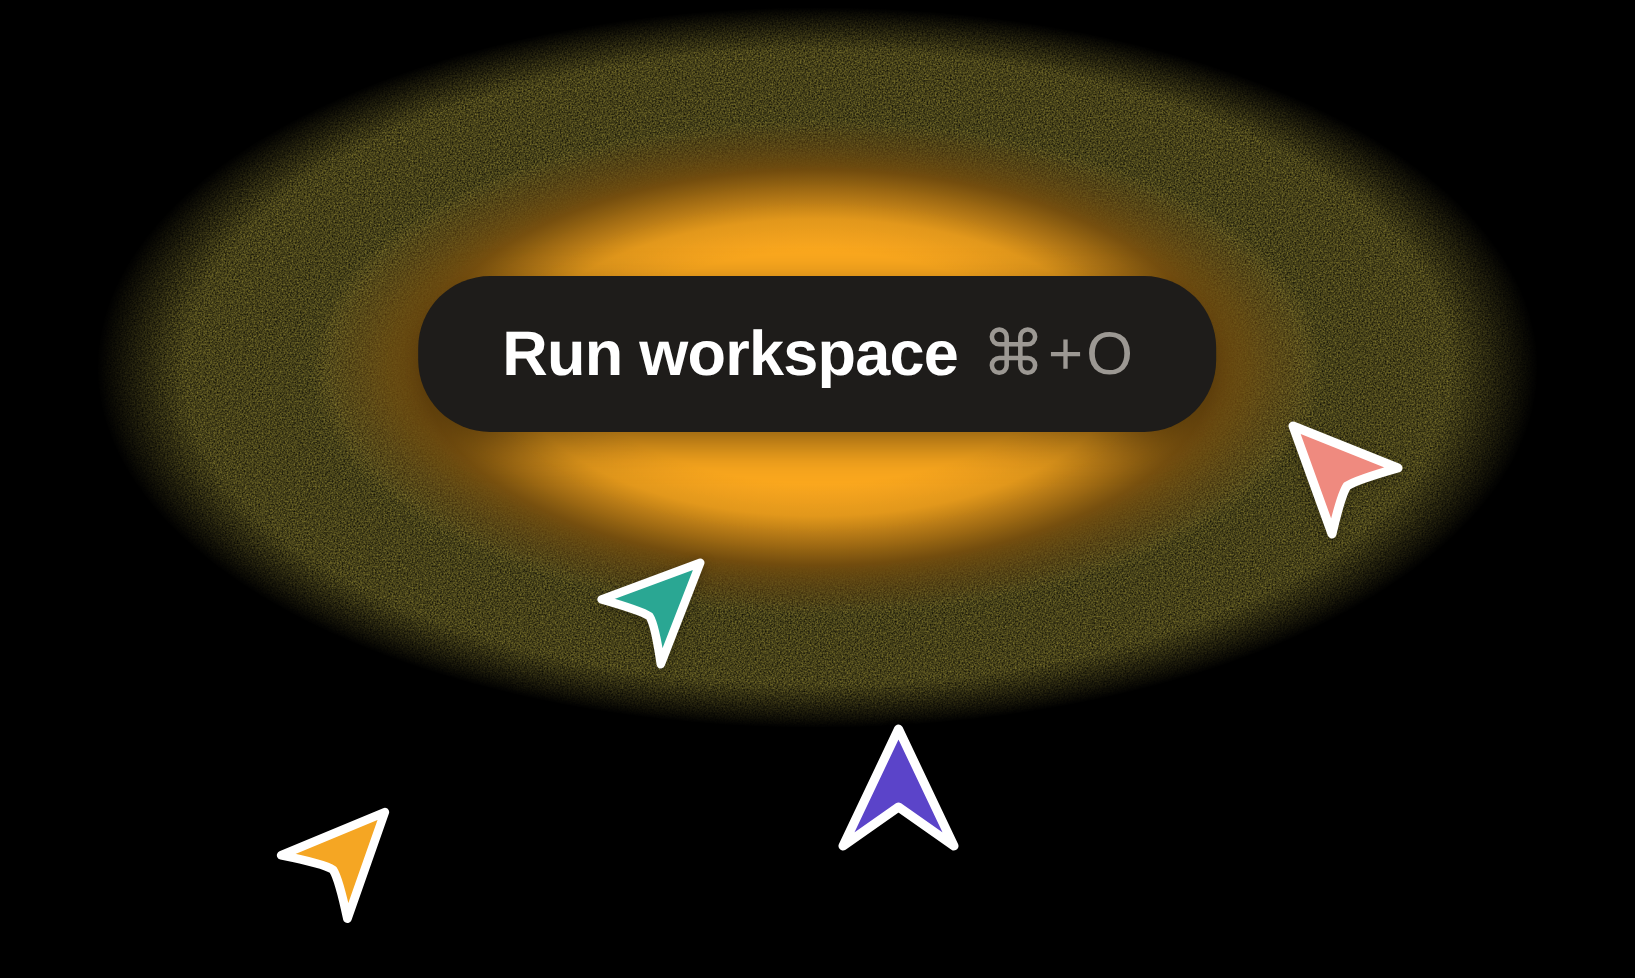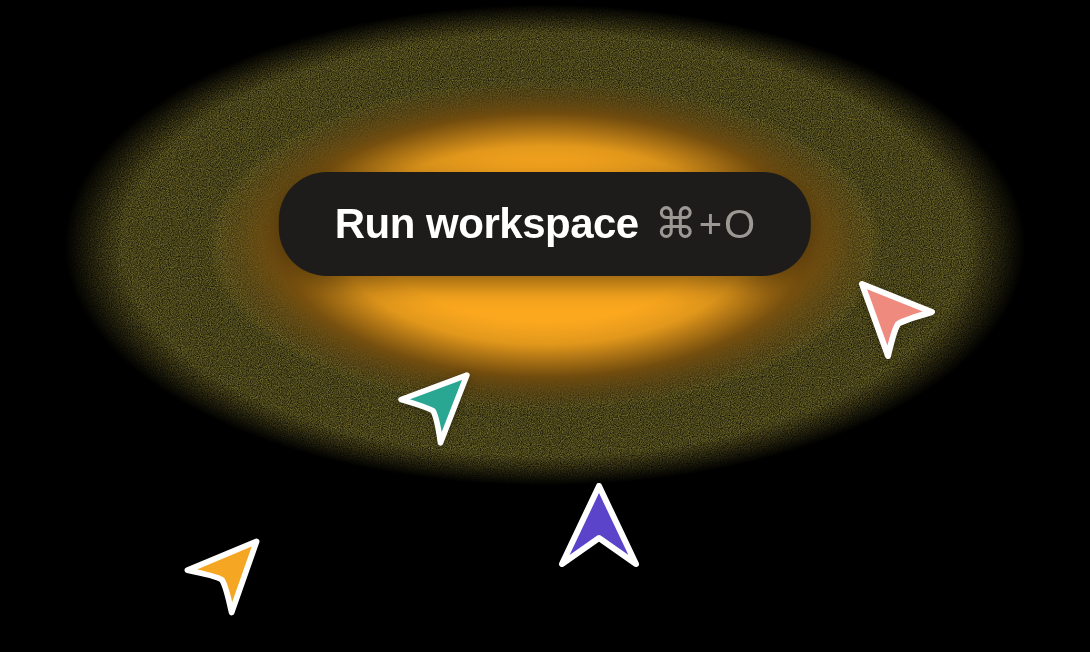--- a/index.html
+++ b/index.html
@@ -29,21 +29,21 @@
       width: 960px;
       height: 480px;
       border-radius: 50%;
       pointer-events: none;
       mix-blend-mode: screen;
       opacity: 0.55;
     }
     .run-button {
       position: absolute;
       left: 50%;
-      top: 224px;
+      top: 236px;
       transform: translate(-50%, -50%);
       background: #1e1c1a;
       border-radius: 48px;
       padding: 28px 56px;
       display: flex;
       align-items: center;
       gap: 16px;
       box-shadow: 0 8px 24px rgba(0,0,0,0.45);
       cursor: pointer;
       white-space: nowrap;

